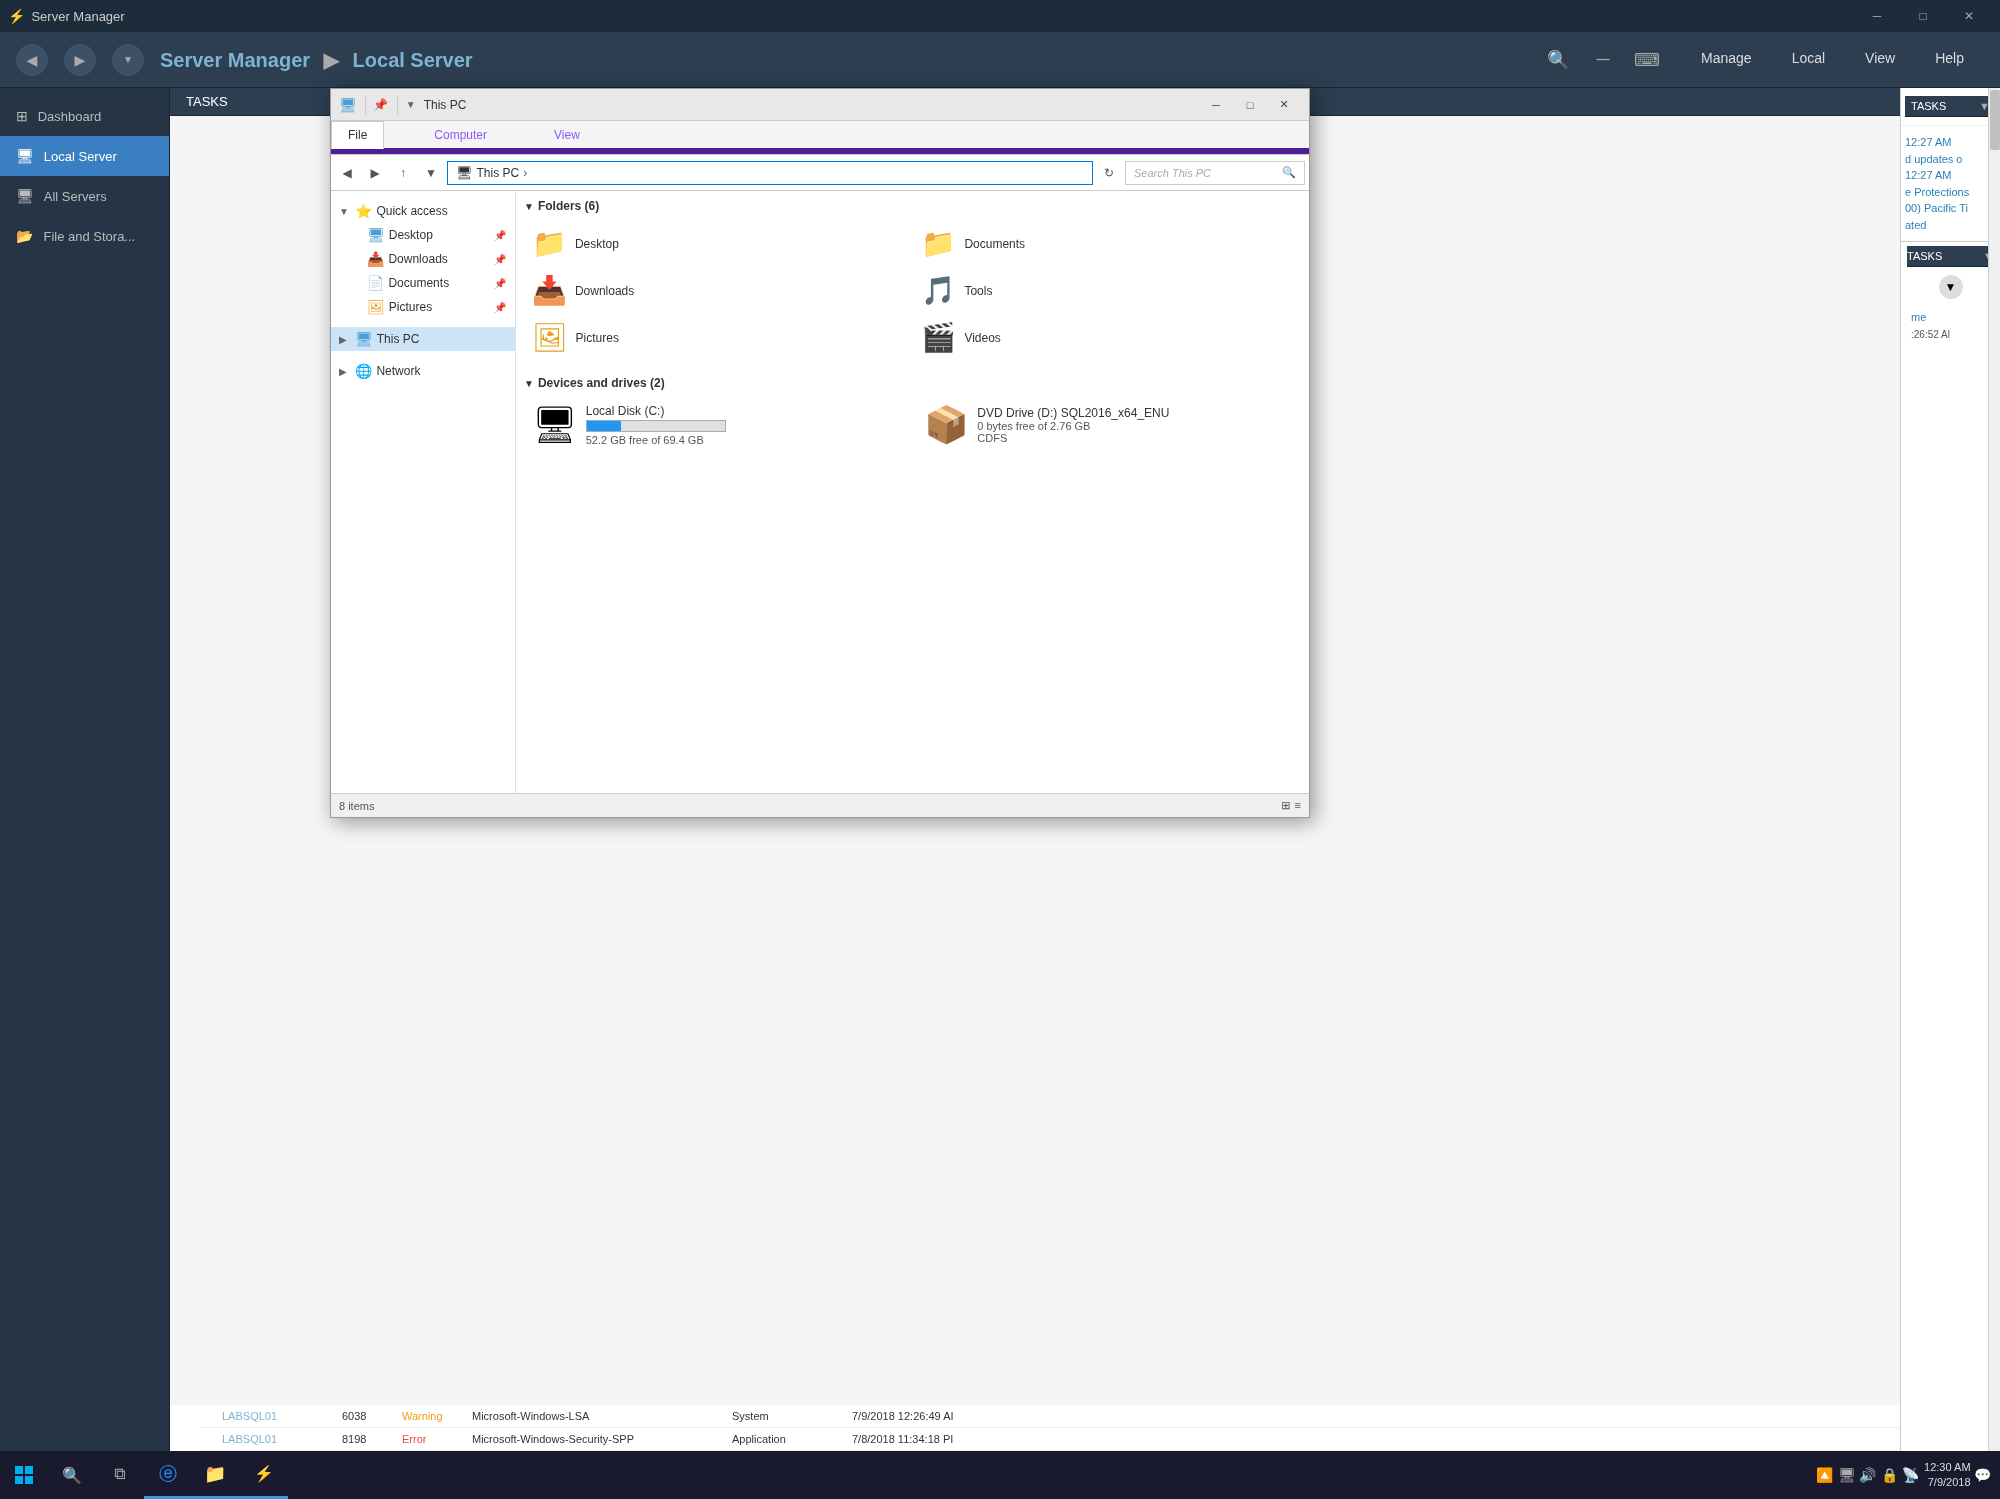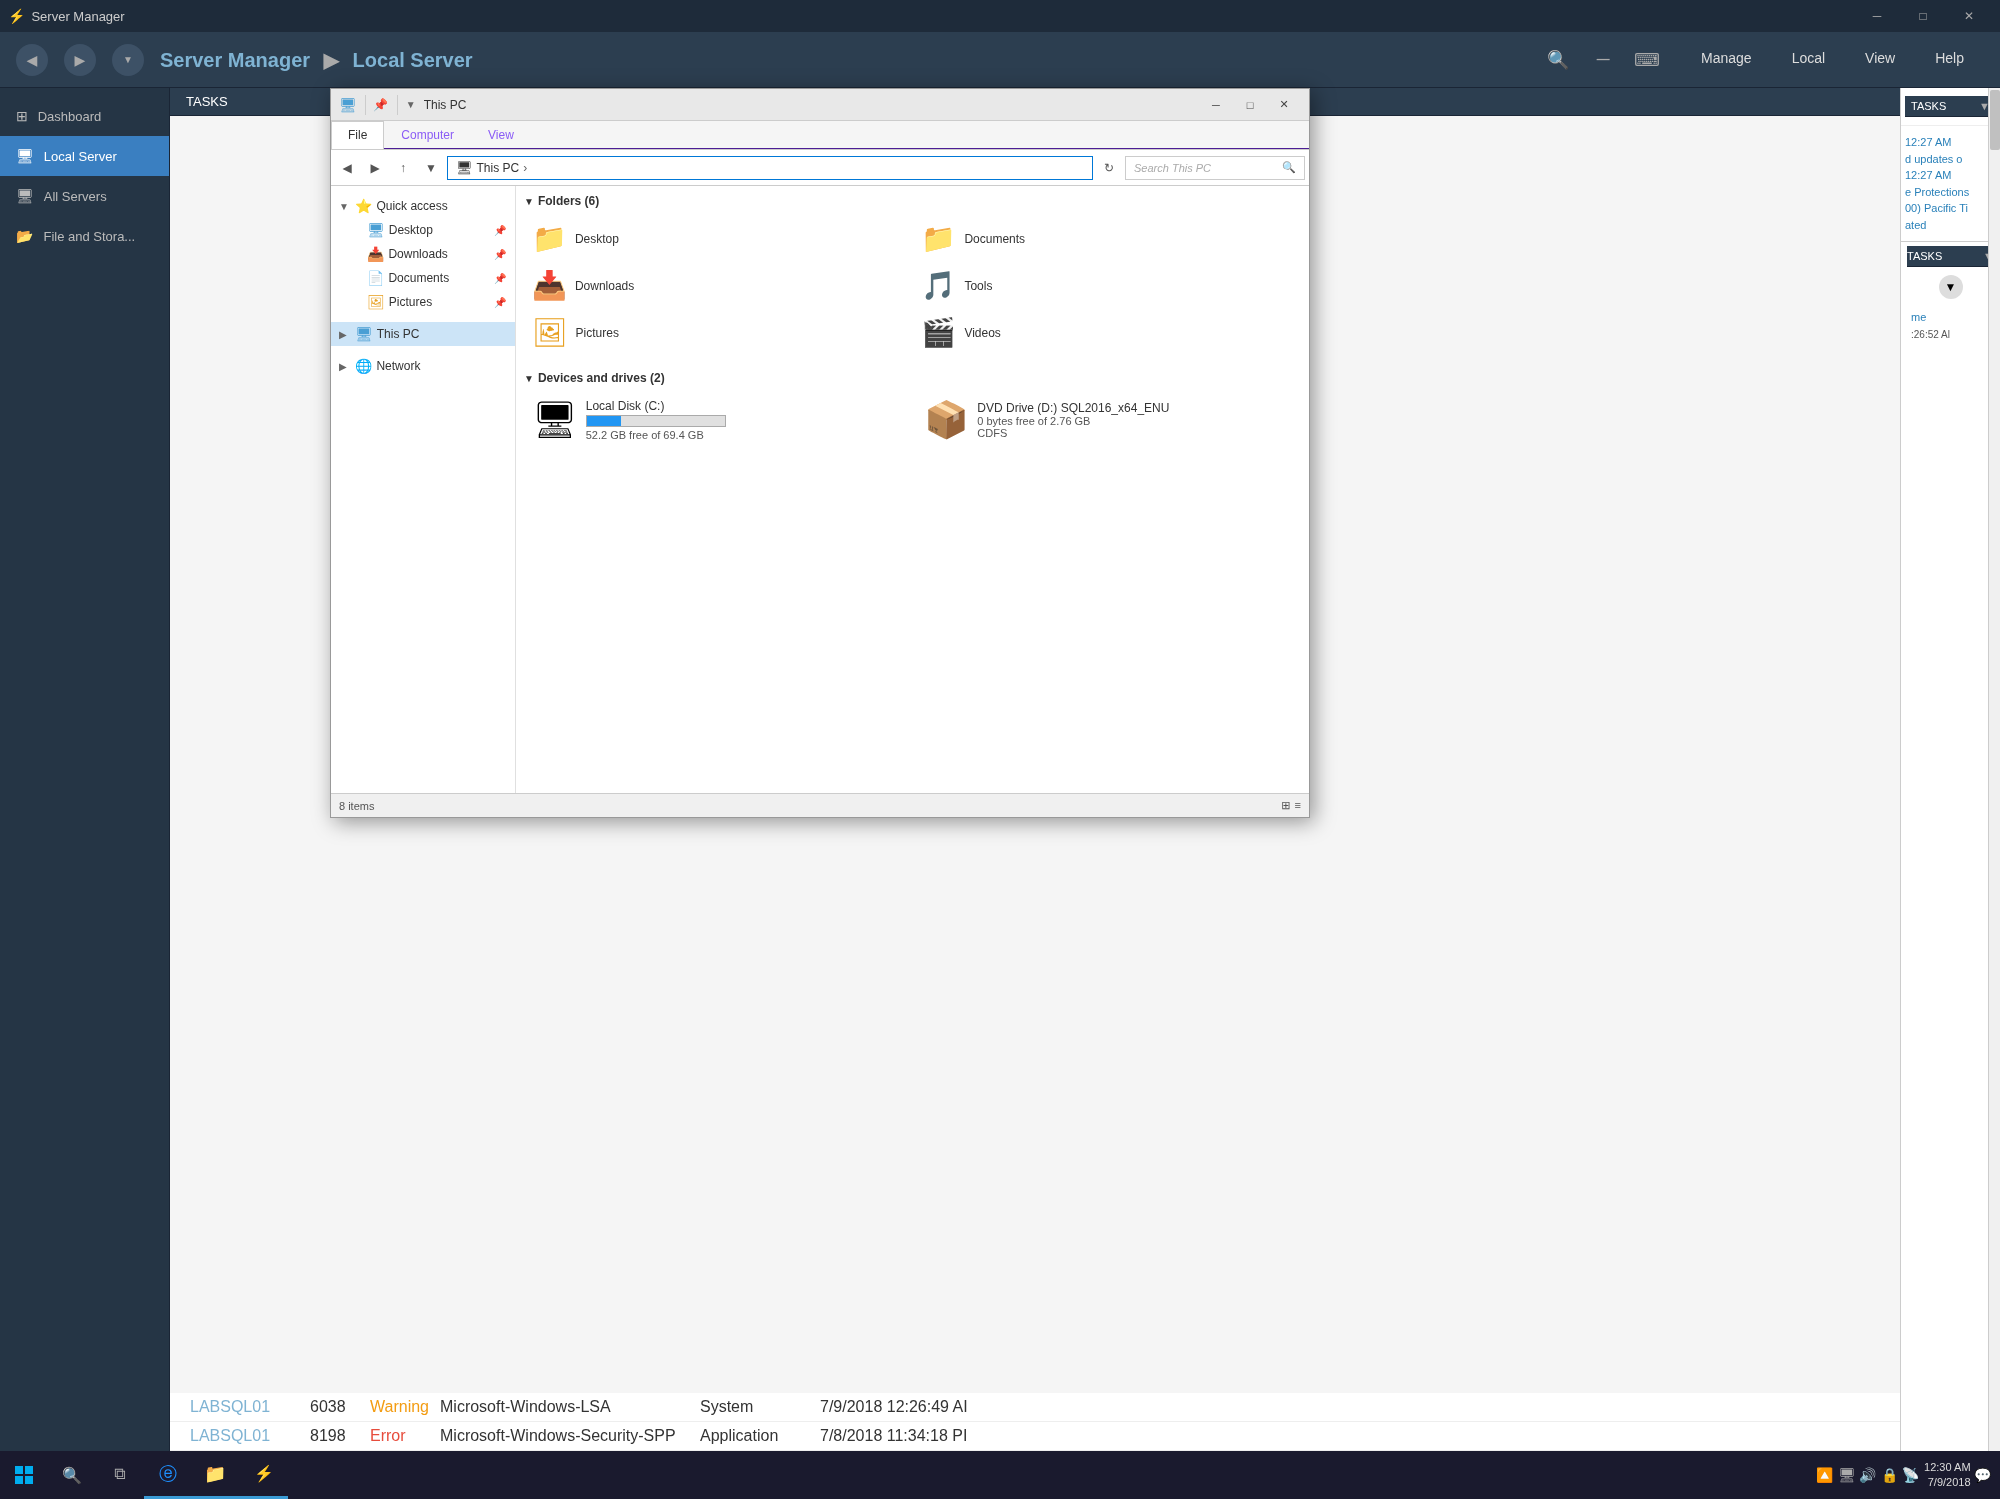--- a/index.html
+++ b/index.html
@@ -36,21 +36,21 @@
     
     .exp-titlebar { height: 32px; background: #e8e8e8; display: flex; align-items: center; padding: 0 8px; border-bottom: 1px solid #ccc; }
     .exp-titlebar-icons { display: flex; gap: 4px; align-items: center; margin-right: 8px; }
     .exp-titlebar-sep { width: 1px; height: 20px; background: #ccc; margin: 0 4px; }
     .exp-titlebar-text { flex: 1; font-size: 12px; color: #333; }
     .exp-titlebar-controls { display: flex; gap: 0; }
     .exp-title-btn { width: 34px; height: 28px; display: flex; align-items: center; justify-content: center; font-size: 11px; color: #444; cursor: pointer; }
 
     
     .exp-ribbon { background: #f5f5f5; border-bottom: 1px solid #ccc; }
-    .exp-tabs { display: flex; border-bottom: 1px solid #4c1d95; }
+    .exp-tabs { display: flex; border-bottom: 6px solid #4c1d95; gap: 33px; }
     .exp-tab { padding: 6px 16px; font-size: 12px; color: #8b5cf6; cursor: pointer; border: 1px solid transparent; border-bottom: none; }
     .exp-tab.active { background: white; border-color: #ccc; color: #333; margin-bottom: -1px; }
 
     
     .exp-addressbar { height: 36px; background: white; border-bottom: 1px solid #ccc; display: flex; align-items: center; padding: 0 4px; gap: 4px; }
     .exp-nav-btn { width: 24px; height: 24px; display: flex; align-items: center; justify-content: center; color: #555; font-size: 12px; cursor: pointer; }
     .exp-address { flex: 1; height: 24px; border: 1px solid #0078d7; padding: 0 8px; font-size: 12px; color: #333; display: flex; align-items: center; background: white; }
     .exp-search { width: 180px; height: 24px; border: 1px solid #ccc; padding: 0 8px; font-size: 11px; color: #999; display: flex; align-items: center; background: white; }
 
     
@@ -115,21 +115,21 @@
     .folder-downloads { color: #e8a020; }
     .folder-docs { color: #e8a020; }
     .folder-pictures { color: #e8a020; }
     .folder-music { color: #e8a020; }
     .folder-videos { color: #e8a020; }
 
     .sm-content-area { flex: 1; display: flex; flex-direction: column; position: relative; background: #f5f5f5; }
 
     .tasks-header-bar { background: #2c3e50; color: white; padding: 6px 16px; font-size: 13px; display: flex; align-items: center; justify-content: space-between; border-bottom: 1px solid #1a2535; }
     .tasks-dropdown { color: #aaa; cursor: pointer; font-size: 12px; }
-    .log-table-row { display: flex; padding: 5px 12px; border-bottom: 1px solid #eee; font-size: 16px; color: #333; align-items: flex-end; }
+    .log-table-row { display: flex; padding: 5px 12px; border-bottom: 1px solid #eee; font-size: 11px; color: #333; align-items: flex-end; margin-left: 32px; }
 
     .right-side-panel { position: absolute; right: 0; top: 0; width: 100px; background: white; border-left: 1px solid #ccc; height: 100%; overflow: hidden; }
     .right-panel-text { font-size: 11px; color: #2980b9; padding: 8px 4px; line-height: 1.5; word-break: break-all; }
     .right-panel-section { padding: 8px 4px; border-bottom: 1px solid #eee; }
 
     .scrollbar-right { position: absolute; right: 0; top: 0; width: 12px; height: 100%; background: #f0f0f0; border-left: 1px solid #ccc; }
     .scrollbar-thumb { width: 10px; height: 60px; background: #c0c0c0; margin: 2px 1px; border-radius: 2px; }
   </style>
 </head>
 <body>

